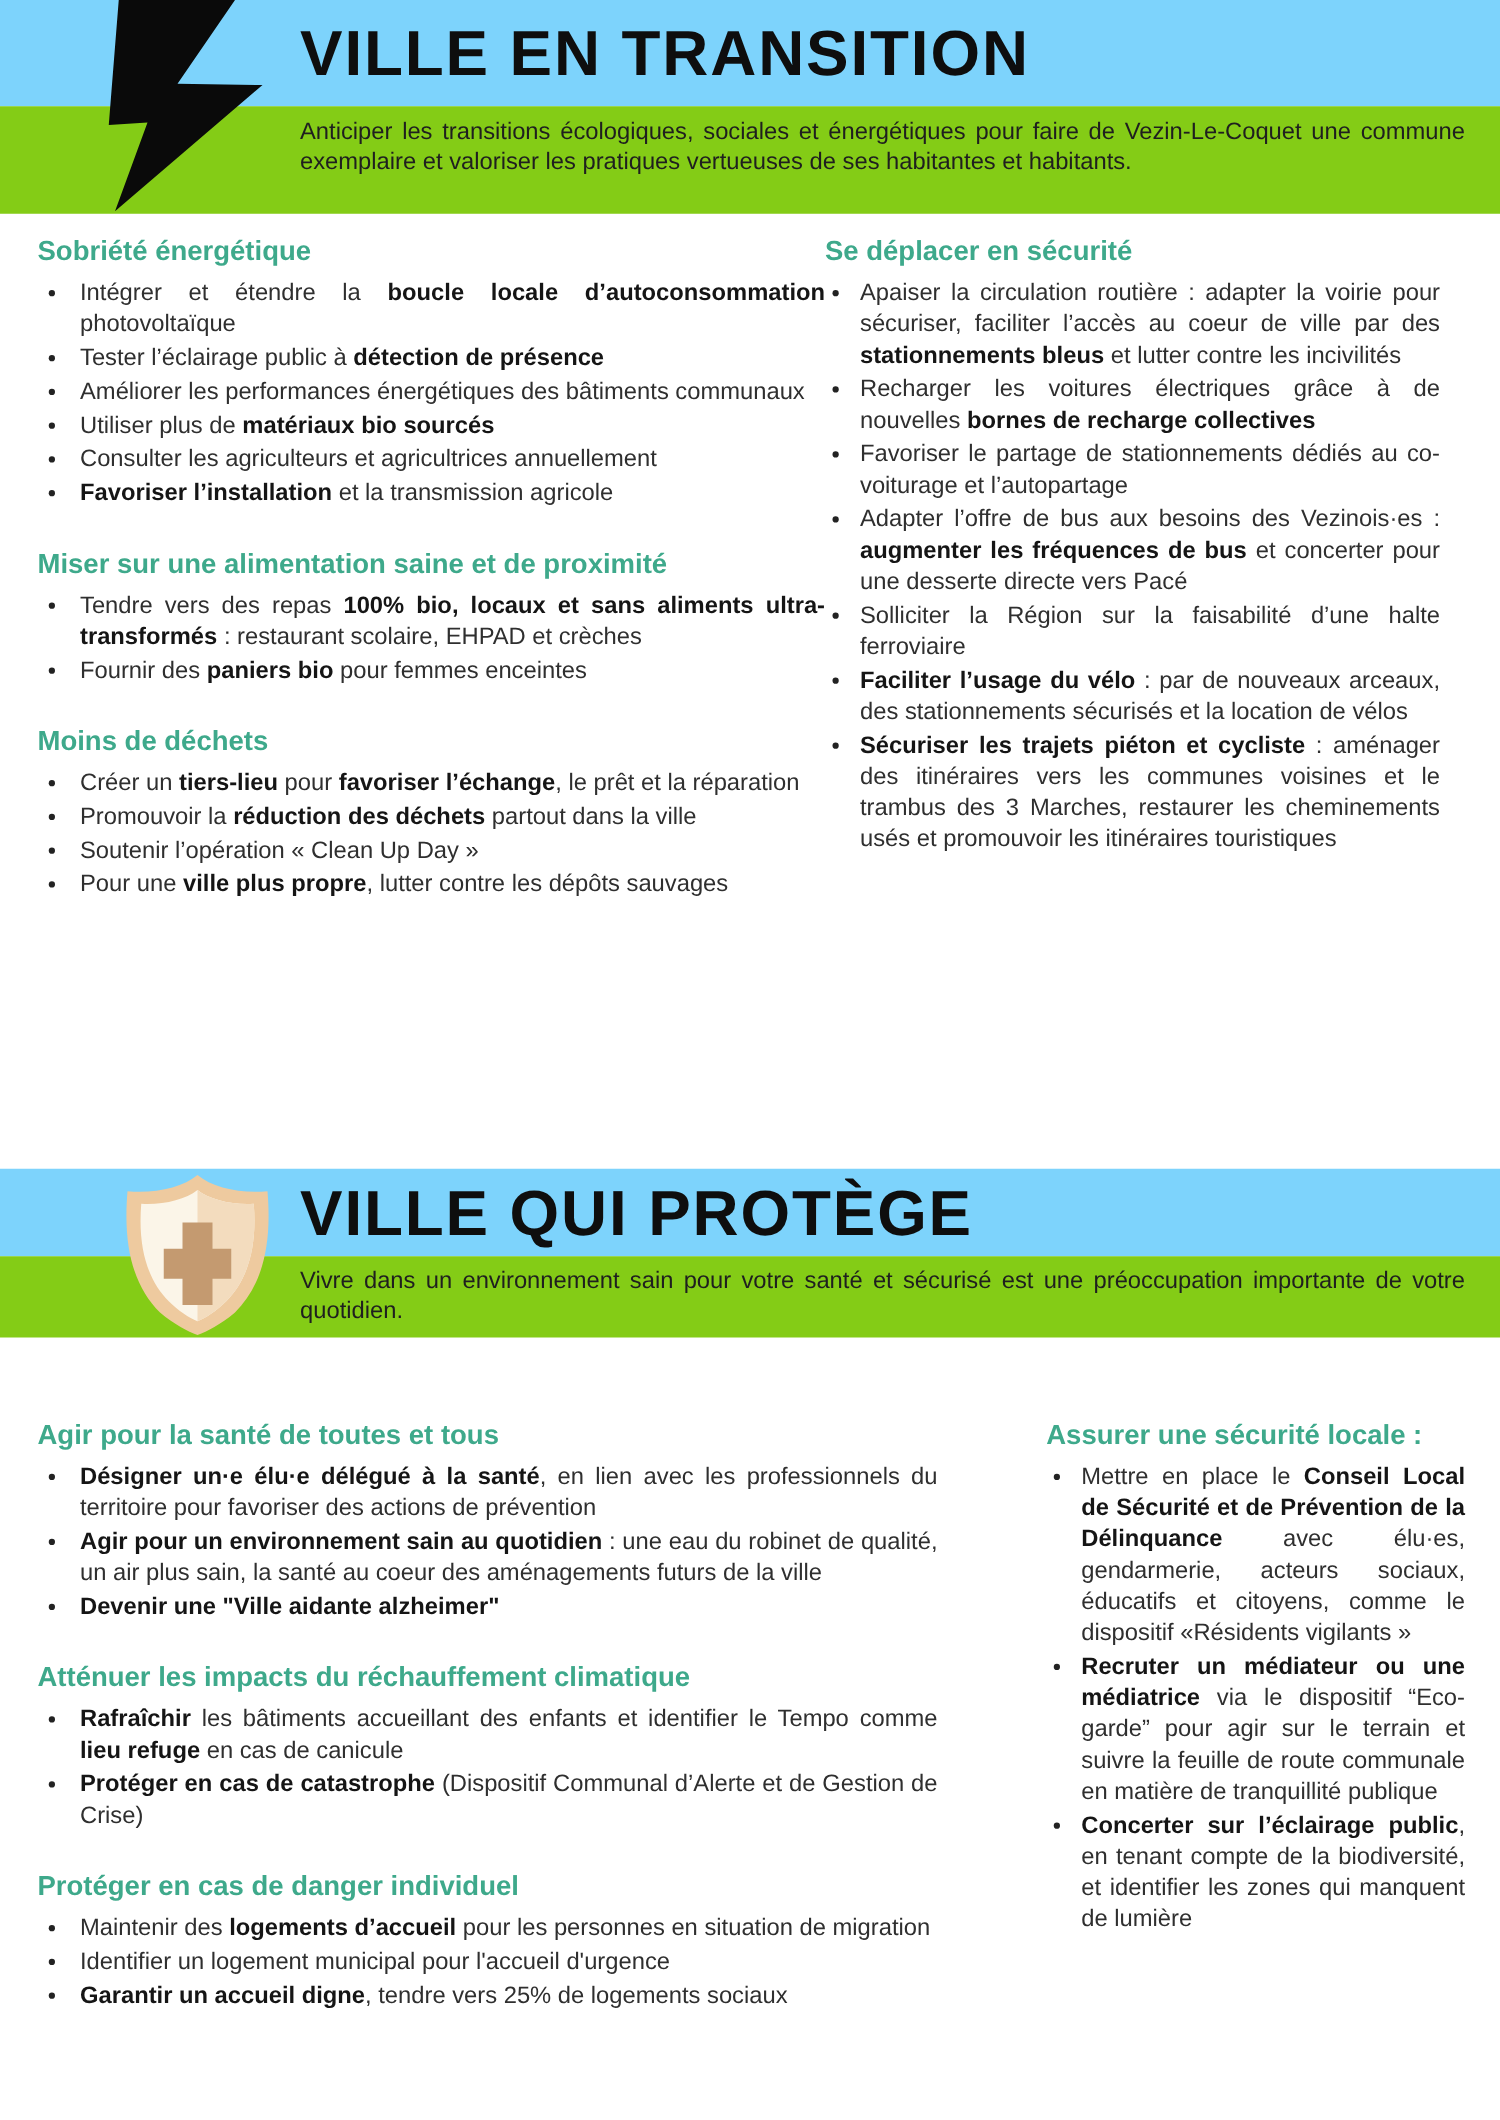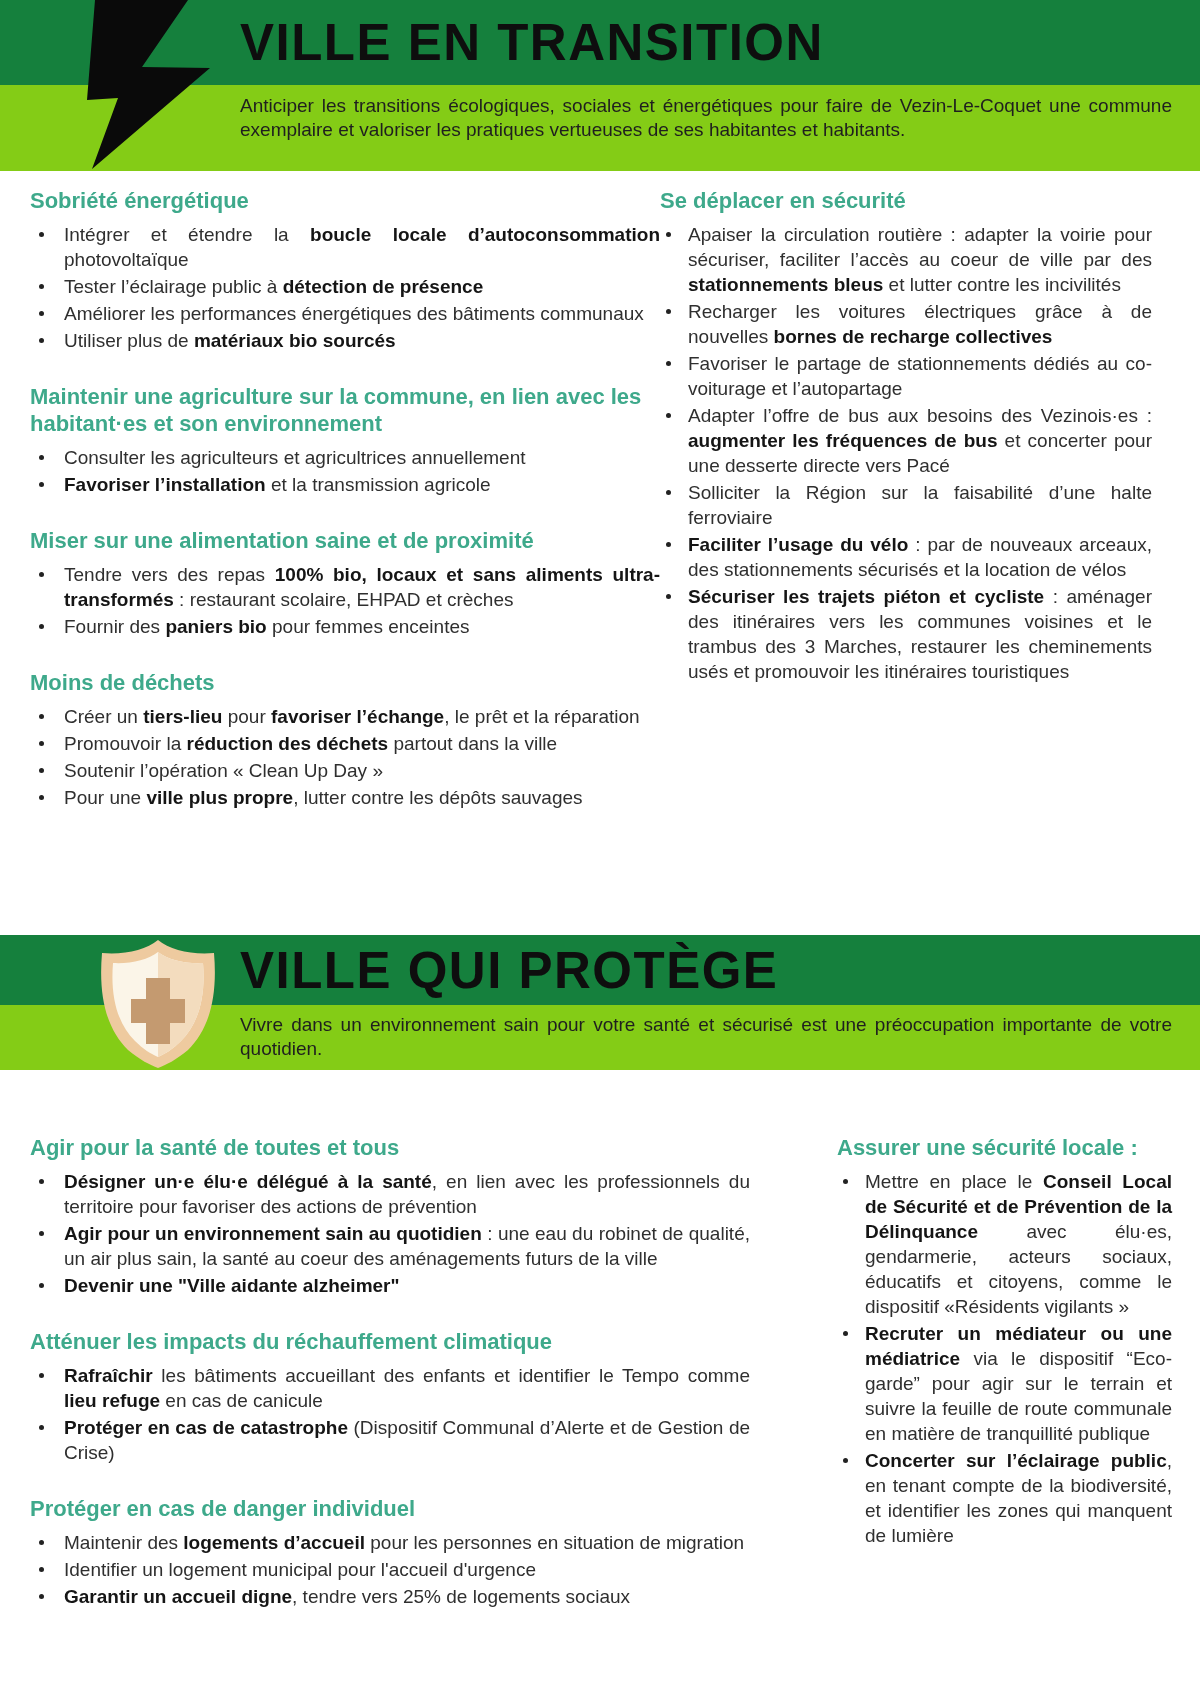--- a/index.html
+++ b/index.html
@@ -1,19 +1,19 @@
 <!DOCTYPE html>
 <html lang="fr"><head>
 <meta charset="utf-8">
 <style>
   html,body{margin:0;padding:0;background:#ffffff;}
   body{font-family:"Liberation Sans","DejaVu Sans",sans-serif;}
   .page{position:relative;width:1200px;height:1696px;overflow:hidden;background:#ffffff;}
   .sec{position:relative;}
-  .bar-green{background:#15803d;}
+  .bar-green{background:#7dd3fc;}
   .bar-pink{background:#84cc16;}
   .sec1 .bar-green{height:85px;display:flex;align-items:center;}
   .sec2 .bar-green{height:70px;display:flex;align-items:center;}
   .title{margin:0 0 0 240px;font-size:51px;font-weight:700;letter-spacing:1.5px;color:#0E0E0E;line-height:1;white-space:nowrap;}
   .sec1 .bar-pink{height:86px;box-sizing:border-box;padding:9px 28px 0 240px;}
   .sec2 .bar-pink{height:65px;box-sizing:border-box;padding:8px 28px 0 240px;}
   .desc{margin:0;font-size:19px;line-height:24px;color:#1F1F1F;text-align:justify;}
   .body{box-sizing:border-box;display:flex;border-radius:15px;}
   .sec1 .body{height:764px;padding:16px 28px 0 30px;}
   .sec2 .body{padding:64px 28px 0 30px;}
@@ -51,21 +51,20 @@
     </span>
     <div class="body">
       <div class="col s1a">
           <h2 class="ghead">Sobriété énergétique</h2>
           <ul class="items">
             <li><span class="seg">Intégrer et étendre la </span><span class="seg b">boucle locale d’autoconsommation</span><span class="seg"> photovoltaïque</span></li>
             <li><span class="seg">Tester l’éclairage public à </span><span class="seg b">détection de présence</span></li>
             <li><span class="seg">Améliorer les performances énergétiques des bâtiments communaux</span></li>
             <li><span class="seg">Utiliser plus de </span><span class="seg b">matériaux bio sourcés</span></li>
           </ul>
-          <h2 class="ghead">Maintenir une agriculture sur la commune, en lien avec les habitant·es et son environnement</h2>
           <ul class="items">
             <li><span class="seg">Consulter les agriculteurs et agricultrices annuellement</span></li>
             <li><span class="seg b">Favoriser l’installation</span><span class="seg"> et la transmission agricole</span></li>
           </ul>
           <h2 class="ghead">Miser sur une alimentation saine et de proximité</h2>
           <ul class="items">
             <li><span class="seg">Tendre vers des repas </span><span class="seg b">100% bio, locaux et sans aliments ultra-transformés</span><span class="seg"> : restaurant scolaire, EHPAD et crèches</span></li>
             <li><span class="seg">Fournir des </span><span class="seg b">paniers bio</span><span class="seg"> pour femmes enceintes</span></li>
           </ul>
           <h2 class="ghead">Moins de déchets</h2>

